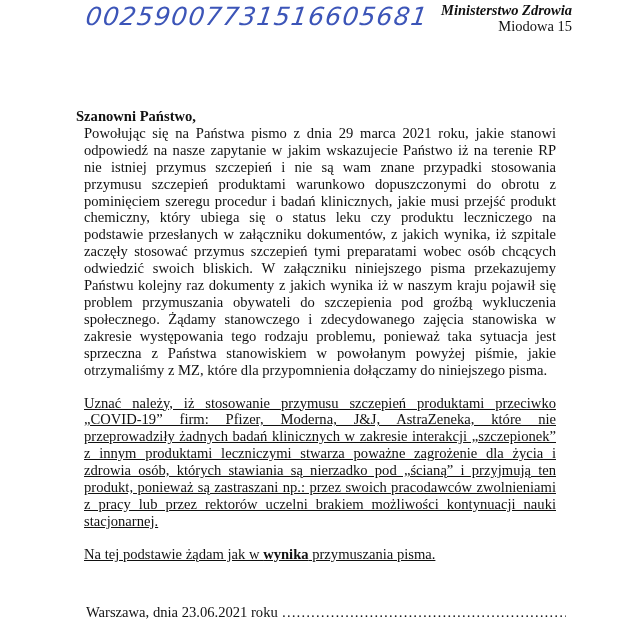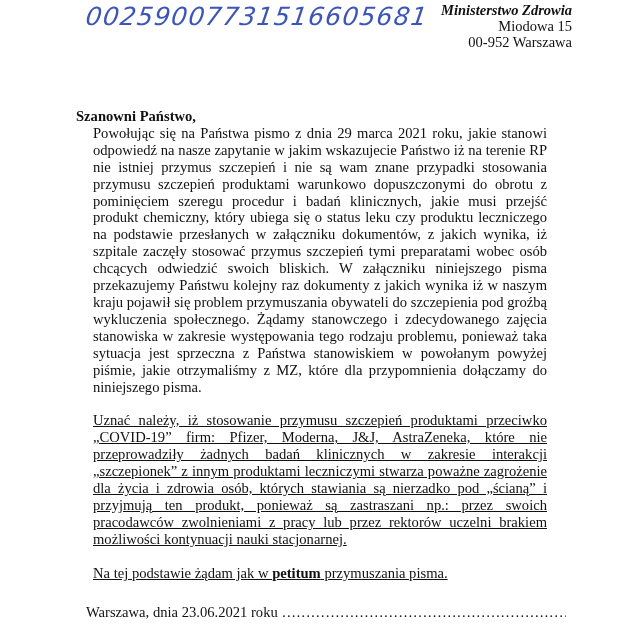--- a/index.html
+++ b/index.html
@@ -14,43 +14,42 @@
     .recipient {
       position: absolute; right: 68px; top: 2px; text-align: right;
       font-size: 14.5px; line-height: 16px;
     }
     .recipient .name { font-weight: bold; font-style: italic; }
     .letter {
       position: absolute; left: 76px; top: 108px; width: 488px;
       font-size: 14.6px; line-height: 16.9px;
     }
     .salutation { font-weight: bold; margin: 0; }
-    .para { margin: 17px; text-align: justify; }
+    .para { margin: 8px; text-align: justify; }
     .para + .para { margin-top: 16px; text-decoration: underline; }
     .para.first { margin-top: 0; }
     .closing { margin-top: 16px; }
     .closing b { font-weight: bold; }
     .signature {
       position: absolute; left: 86px; top: 604px; width: 480px;
       font-size: 14.6px; white-space: nowrap; overflow: hidden;
     }
   </style>
 </head>
 <body>
 
 <div>
   <div class="handwritten">00259007731516605681</div>
 
   <div class="recipient">
     <div class="name">Ministerstwo Zdrowia</div>
     <div>Miodowa 15</div>
-    <div>00-952 Warszawa</div>
   </div>
 
   <div class="letter">
     <p class="salutation">Szanowni Państwo,</p>
     <p class="para first">Powołując się na Państwa pismo z dnia 29 marca 2021 roku, jakie stanowi odpowiedź na nasze zapytanie w jakim wskazujecie Państwo iż na terenie RP nie istniej przymus szczepień i nie są wam znane przypadki stosowania przymusu szczepień produktami warunkowo dopuszczonymi do obrotu z pominięciem szeregu procedur i badań klinicznych, jakie musi przejść produkt chemiczny, który ubiega się o status leku czy produktu leczniczego na podstawie przesłanych w załączniku dokumentów, z jakich wynika, iż szpitale zaczęły stosować przymus szczepień tymi preparatami wobec osób chcących odwiedzić swoich bliskich. W załączniku niniejszego pisma przekazujemy Państwu kolejny raz dokumenty z jakich wynika iż w naszym kraju pojawił się problem przymuszania obywateli do szczepienia pod groźbą wykluczenia społecznego. Żądamy stanowczego i zdecydowanego zajęcia stanowiska w zakresie występowania tego rodzaju problemu, ponieważ taka sytuacja jest sprzeczna z Państwa stanowiskiem w powołanym powyżej piśmie, jakie otrzymaliśmy z MZ, które dla przypomnienia dołączamy do niniejszego pisma.</p>
     <p class="para">Uznać należy, iż stosowanie przymusu szczepień produktami przeciwko „COVID-19” firm: Pfizer, Moderna, J&amp;J, AstraZeneka, które nie przeprowadziły żadnych badań klinicznych w zakresie interakcji „szczepionek” z innym produktami leczniczymi stwarza poważne zagrożenie dla życia i zdrowia osób, których stawiania są nierzadko pod „ścianą” i przyjmują ten produkt, ponieważ są zastraszani np.: przez swoich pracodawców zwolnieniami z pracy lub przez rektorów uczelni brakiem możliwości kontynuacji nauki stacjonarnej.</p>
-    <p class="para closing"><span>Na tej podstawie żądam jak w </span><b>petitum</b><span> przymuszania pisma.</span></p>
+    <p class="para closing"><span>Na tej podstawie żądam jak w </span><b>wynika</b><span> przymuszania pisma.</span></p>
   </div>
 
   <div class="signature">Warszawa, dnia 23.06.2021 roku ………………………………………………………………</div>
 </div>
 
 </body></html>

